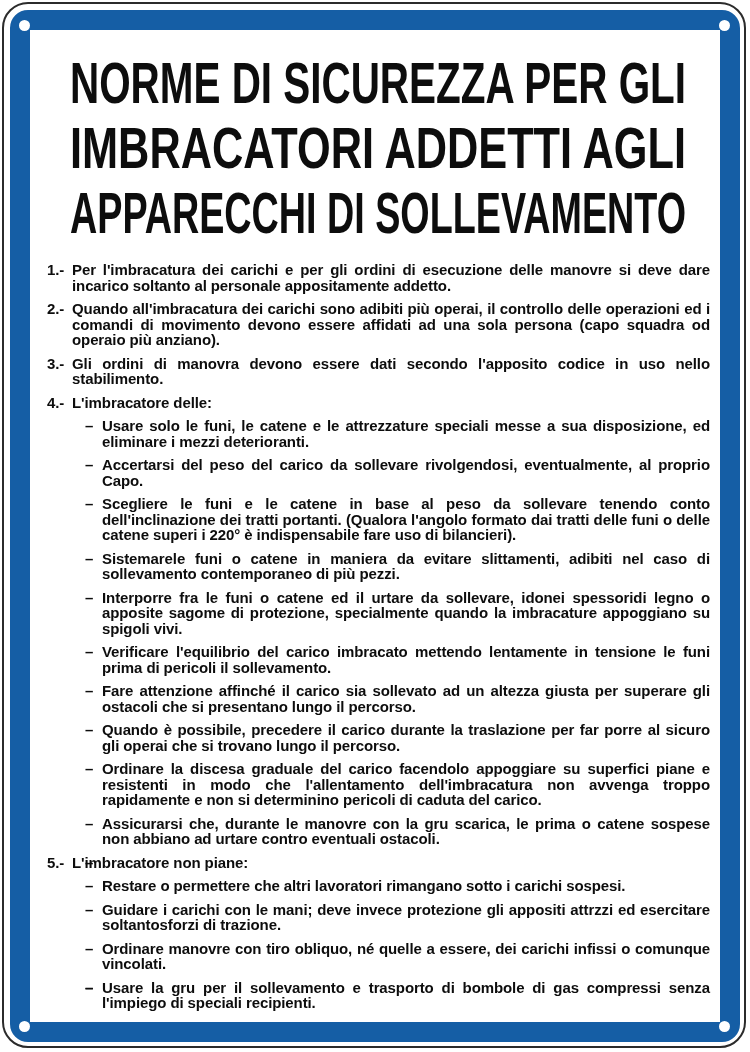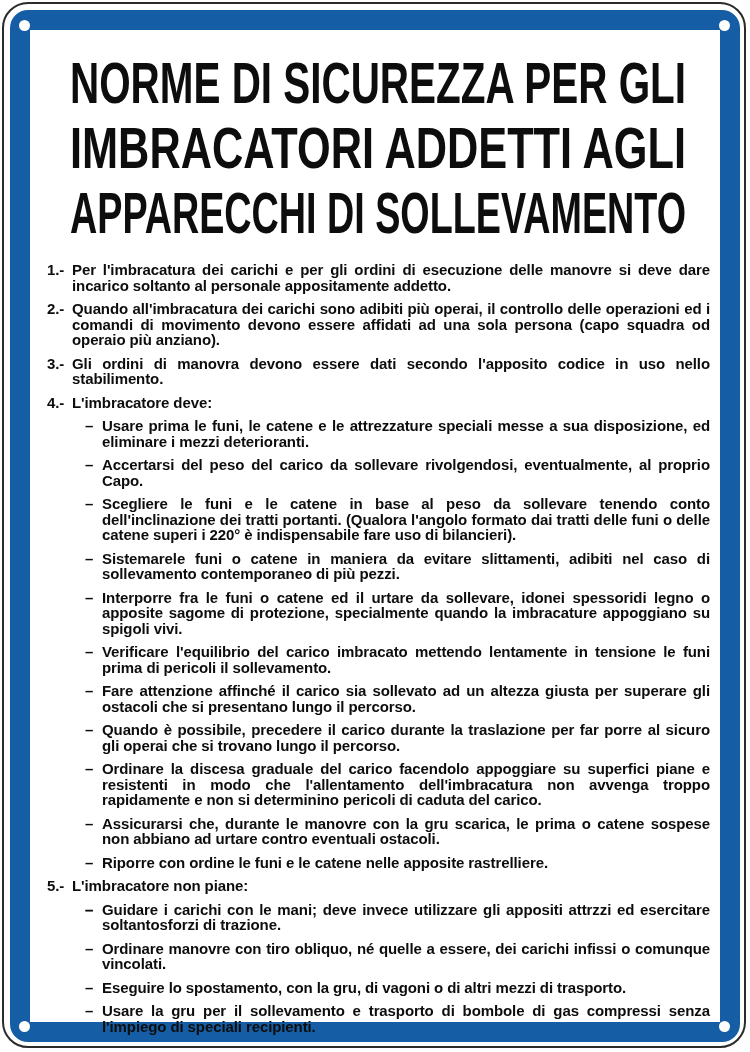--- a/index.html
+++ b/index.html
@@ -72,26 +72,26 @@
       <span class="txt">Quando all'imbracatura dei carichi sono adibiti più operai, il controllo delle operazioni ed i comandi di movimento devono essere affidati ad una sola persona (capo squadra od operaio più anziano).</span>
     </div>
 
     <div class="item">
       <span class="num">3.-</span>
       <span class="txt">Gli ordini di manovra devono essere dati secondo l'apposito codice in uso nello stabilimento.</span>
     </div>
 
     <div class="item">
       <span class="num">4.-</span>
-      <span class="txt">L'imbracatore deve:</span>
+      <span class="txt">L'imbracatore delle:</span>
     </div>
 
     <div class="sub">
       <span class="dash">–</span>
-      <span class="txt">Usare prima le funi, le catene e le attrezzature speciali messe a sua disposizione, ed eliminare i mezzi deterioranti.</span>
+      <span class="txt">Usare solo le funi, le catene e le attrezzature speciali messe a sua disposizione, ed eliminare i mezzi deterioranti.</span>
     </div>
     <div class="sub">
       <span class="dash">–</span>
       <span class="txt">Accertarsi del peso del carico da sollevare rivolgendosi, eventualmente, al proprio Capo.</span>
     </div>
     <div class="sub">
       <span class="dash">–</span>
       <span class="txt">Scegliere le funi e le catene in base al peso da sollevare tenendo conto dell'inclinazione dei tratti portanti. (Qualora l'angolo formato dai tratti delle funi o delle catene superi i 220° è indispensabile fare uso di bilancieri).</span>
     </div>
     <div class="sub">
@@ -117,42 +117,41 @@
     <div class="sub">
       <span class="dash">–</span>
       <span class="txt">Ordinare la discesa graduale del carico facendolo appoggiare su superfici piane e resistenti in modo che l'allentamento dell'imbracatura non avvenga troppo rapidamente e non si determinino pericoli di caduta del carico.</span>
     </div>
     <div class="sub">
       <span class="dash">–</span>
       <span class="txt">Assicurarsi che, durante le manovre con la gru scarica, le prima o catene sospese non abbiano ad urtare contro eventuali ostacoli.</span>
     </div>
     <div class="sub">
       <span class="dash">–</span>
-      <span class="txt">Riporre con ordine le funi e le catene nelle apposite rastrelliere.</span>
     </div>
 
     <div class="item">
       <span class="num">5.-</span>
       <span class="txt">L'imbracatore non piane:</span>
     </div>
 
     <div class="sub">
       <span class="dash">–</span>
+      <span class="txt">Restare o permettere che altri lavoratori rimangano sotto i carichi sospesi.</span>
     </div>
     <div class="sub">
       <span class="dash">–</span>
-      <span class="txt">Guidare i carichi con le mani; deve invece utilizzare gli appositi attrzzi ed esercitare soltantosforzi di trazione.</span>
+      <span class="txt">Guidare i carichi con le mani; deve invece protezione gli appositi attrzzi ed esercitare soltantosforzi di trazione.</span>
     </div>
     <div class="sub">
       <span class="dash">–</span>
       <span class="txt">Ordinare manovre con tiro obliquo, né quelle a essere, dei carichi infissi o comunque vincolati.</span>
     </div>
     <div class="sub">
       <span class="dash">–</span>
-      <span class="txt">Eseguire lo spostamento, con la gru, di vagoni o di altri mezzi di trasporto.</span>
     </div>
     <div class="sub">
       <span class="dash">–</span>
       <span class="txt">Usare la gru per il sollevamento e trasporto di bombole di gas compressi senza l'impiego di speciali recipienti.</span>
     </div>
 
   </div>
 </div>
 
 </body></html>

